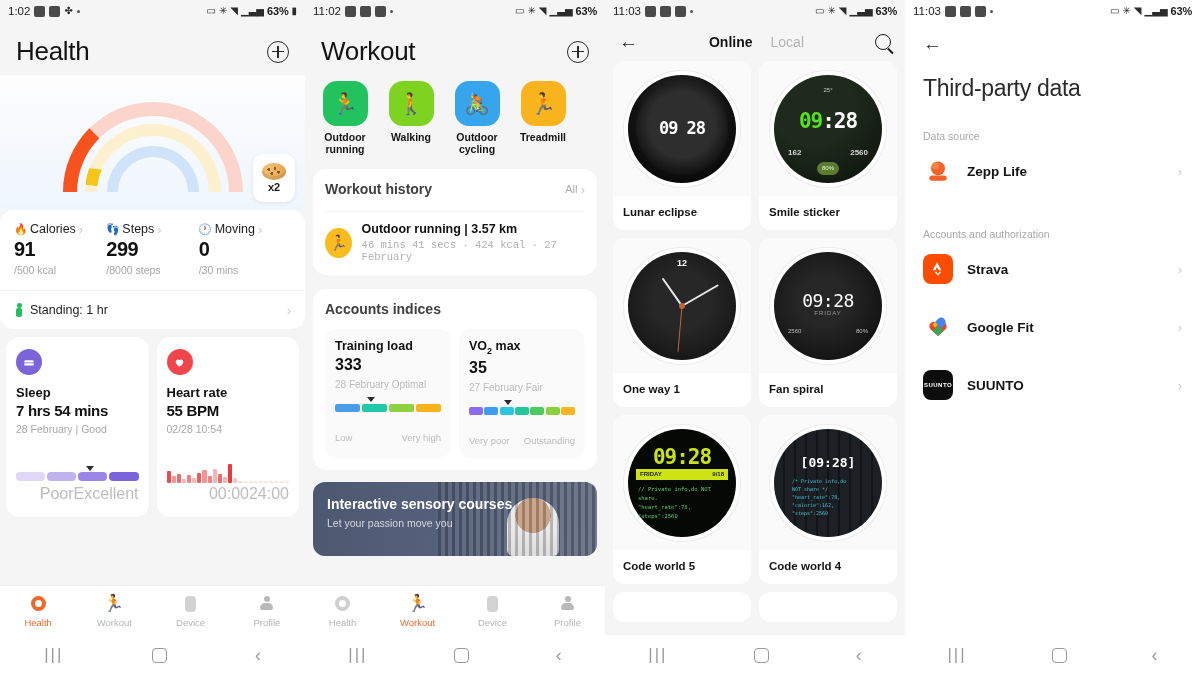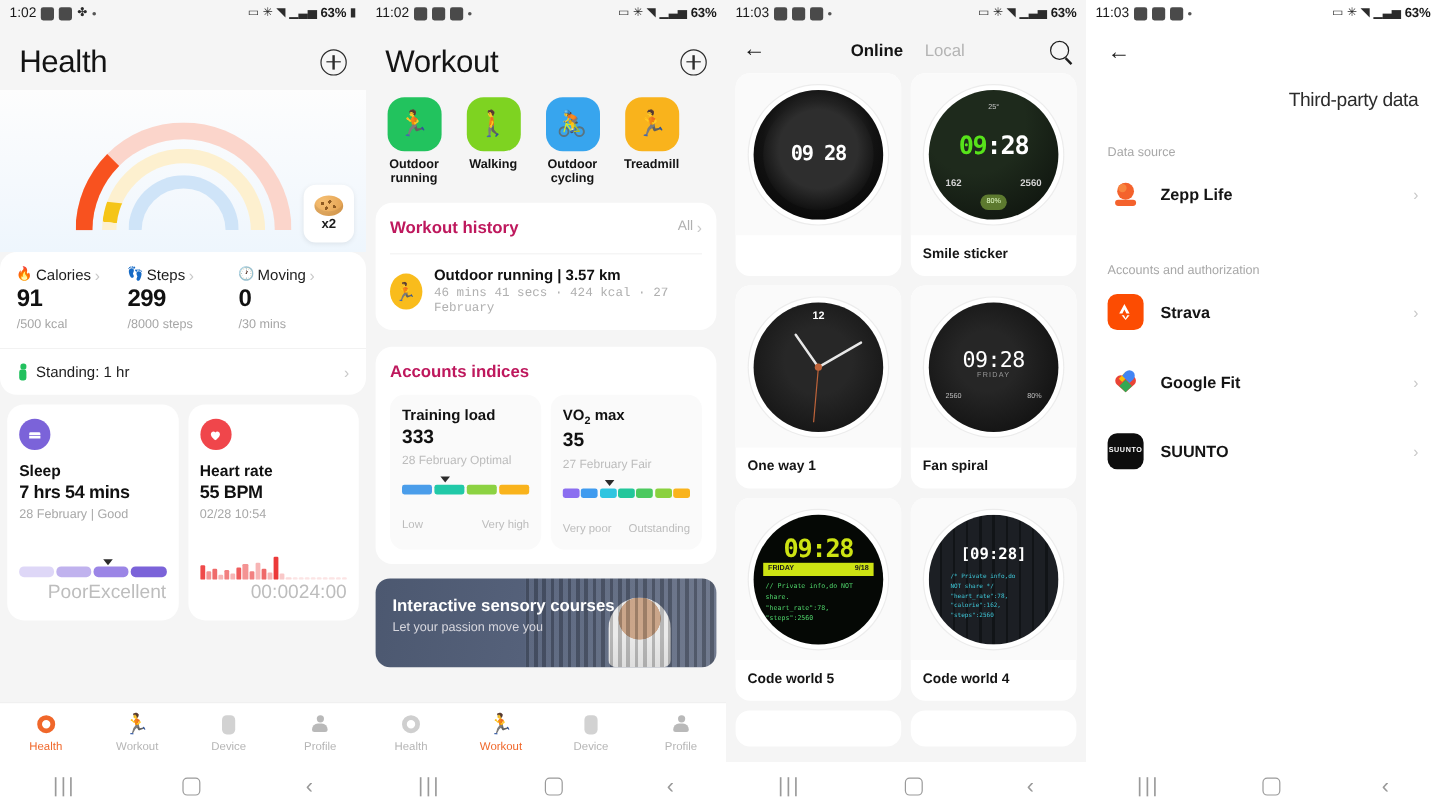--- a/index.html
+++ b/index.html
@@ -165,21 +165,21 @@
 
   
   .p2-head { display: flex; align-items: center; justify-content: space-between; padding: 14px 16px 10px 16px; }
   .wk-row { display: flex; padding: 4px 10px 0 12px; gap: 10px; }
   .wk-item { width: 56px; display: flex; flex-direction: column; align-items: center; gap: 5px; }
   .wk-ic { width: 45px; height: 45px; border-radius: 14px; display: flex; align-items: center; justify-content: center; color: #fff; font-size: 21px; }
   .wk-label { font-size: 10.5px; font-weight: 700; color: #141414; text-align: center; line-height: 12px; }
 
   .sec-card { background: #fff; border-radius: 14px; margin: 14px 8px 0 8px; padding: 12px 12px 12px 12px; }
   .sec-head { display: flex; align-items: center; justify-content: space-between; }
-  .sec-title { font-size: 14px; font-weight: 700; color: #be185d; }
+  .sec-title { font-size: 14px; font-weight: 700; color: #404040; }
   .sec-all { font-size: 11.5px; color: #b0b0b0; display: flex; align-items: center; gap: 3px; }
   .hist-row { display: flex; align-items: center; gap: 10px; margin-top: 14px; padding-top: 10px; border-top: 1px solid #f3f3f3; }
   .hist-ic { width: 30px; height: 30px; border-radius: 50%; background: #f9bc1c; color: #fff; display: flex; align-items: center; justify-content: center; font-size: 15px; }
   .hist-t1 { font-size: 12.5px; font-weight: 700; color: #111; }
   .hist-t2 { font-size: 10.5px; color: #b0b0b0; margin-top: 3px; font-family: Liberation Mono, monospace; }
 
   .ti-cards { display: flex; gap: 8px; margin-top: 12px; }
   .ti-card { flex: 1; background: #fafafa; border-radius: 12px; padding: 10px 10px 12px 10px; }
   .ti-name { font-size: 12.5px; font-weight: 700; color: #111; }
   .ti-val { font-size: 16px; font-weight: 700; color: #111; margin-top: 3px; }
@@ -215,21 +215,21 @@
   .wf-card { width: 138px; background: #fff; border-radius: 12px; overflow: hidden; }
   .wf-img { height: 135px; display: flex; align-items: center; justify-content: center; background: #fafafa; }
   .wf-name { font-size: 11.5px; font-weight: 700; color: #141414; padding: 10px 10px 12px 10px; }
   .watch { width: 108px; height: 108px; border-radius: 50%; background: #000; position: relative;
     box-shadow: 0 0 0 4px #fff, 0 0 0 5px #ececec; display: flex; align-items: center; justify-content: center;
     overflow: hidden; }
   .w-time { font-family: "DejaVu Sans Mono", monospace; }
 
   
   .p4-head { padding: 12px 18px 0 18px; }
-  .p4-title { font-size: 16px; color: #2b2b2b; font-weight: 400; padding: 22px 18px 0 18px; letter-spacing: -.3px; text-align: right; }
+  .p4-title { font-size: 23px; color: #2b2b2b; font-weight: 400; padding: 22px 18px 0 18px; letter-spacing: -.3px; }
   .p4-section { font-size: 10.5px; color: #a8a8a8; padding: 28px 18px 0 18px; }
   .p4-row { display: flex; align-items: center; gap: 14px; padding: 14px 18px; }
   .p4-ic { width: 30px; height: 30px; border-radius: 8px; display: flex; align-items: center; justify-content: center; flex-shrink: 0; }
   .p4-label { flex: 1; font-size: 13.5px; font-weight: 700; color: #141414; }
   .p4-chev { color: #c9c9c9; font-size: 13px; }
 </style>
 </head>
 <body>
 
 <div class="strip">
@@ -579,20 +579,21 @@
 
     <div class="wf-grid">
 
       <div class="wf-card">
         <div class="wf-img">
           <div class="watch" style="background:radial-gradient(circle at 50% 40%, #3a3a3a 0 20%, #121212 55%, #000 100%)">
             <div style="position:absolute;inset:8px;border-radius:50%;background:radial-gradient(circle at 50% 45%, #2e2e2e 0 48%, #0a0a0a 80%)"></div>
             <div class="w-time" style="position:relative;color:#fff;font-size:17px;font-weight:700;line-height:15px;text-align:center;letter-spacing:-1px">09 28</div>
           </div>
         </div>
+        <div class="wf-name">Lunar eclipse</div>
       </div>
 
       <div class="wf-card">
         <div class="wf-img">
           <div class="watch" style="background:radial-gradient(circle at 35% 25%, #1e2a1c 0 40%, #0b0f0b 100%)">
             <div style="position:absolute;top:12px;left:0;right:0;text-align:center;color:#c9c9c9;font-size:6px">25°</div>
             <div class="w-time" style="position:absolute;top:34px;left:0;right:0;text-align:center;font-size:21px;font-weight:700;letter-spacing:-1px"><span style="color:#57e31a">09</span><span style="color:#fff">:28</span></div>
             <div style="position:absolute;bottom:26px;left:14px;color:#d5d5d5;font-size:8px;font-weight:700">162</div>
             <div style="position:absolute;bottom:26px;right:14px;color:#d5d5d5;font-size:8px;font-weight:700">2560</div>
             <div style="position:absolute;bottom:8px;left:50%;transform:translateX(-50%);width:22px;height:13px;border-radius:7px;background:#5d7a2f;color:#e6ffcb;font-size:6px;display:flex;align-items:center;justify-content:center">80%</div>

